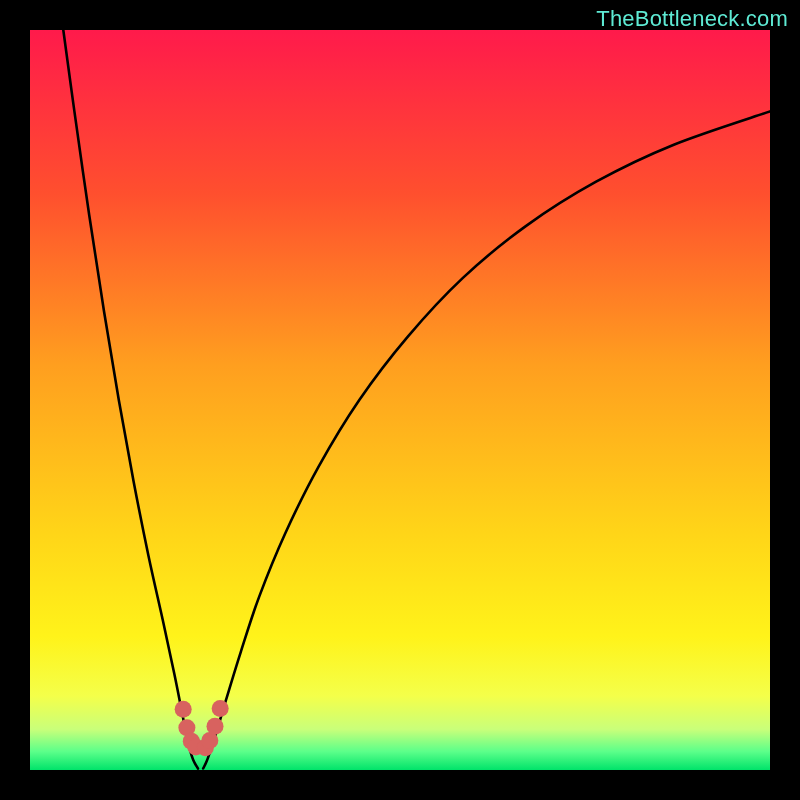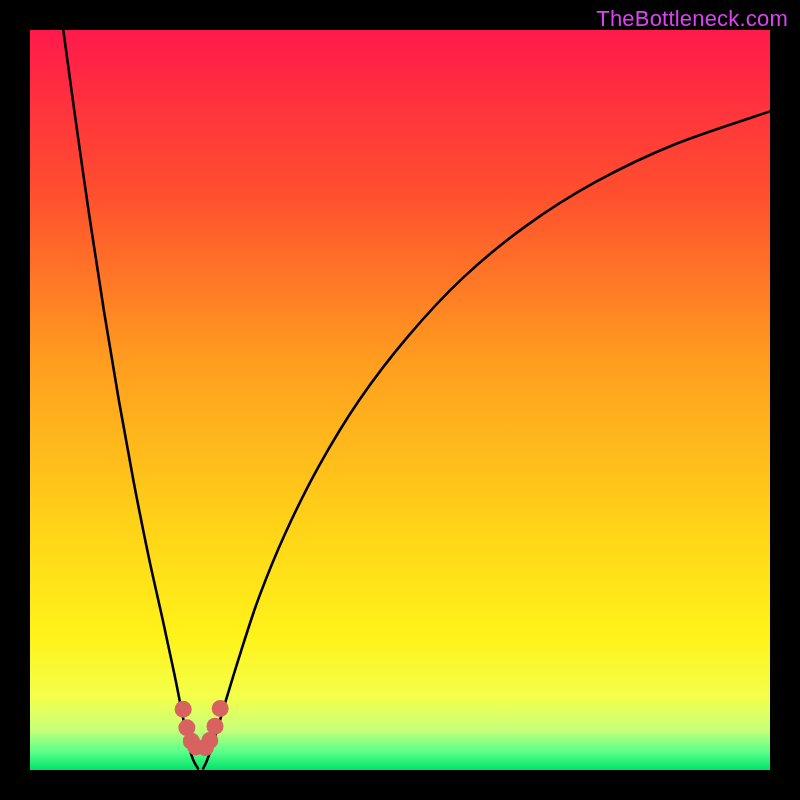--- a/index.html
+++ b/index.html
@@ -32,21 +32,21 @@
   svg.curve-layer {
     position: absolute;
     inset: 0;
     width: 100%;
     height: 100%;
   }
   .watermark {
     position: absolute;
     top: 6px;
     right: 12px;
-    color: #d946ef;
+    color: #5eead4;
     font-size: 22px;
     font-weight: 500;
     letter-spacing: 0.2px;
     user-select: none;
   }
 </style>
 </head>
 <body>
 
 <div class="stage">

